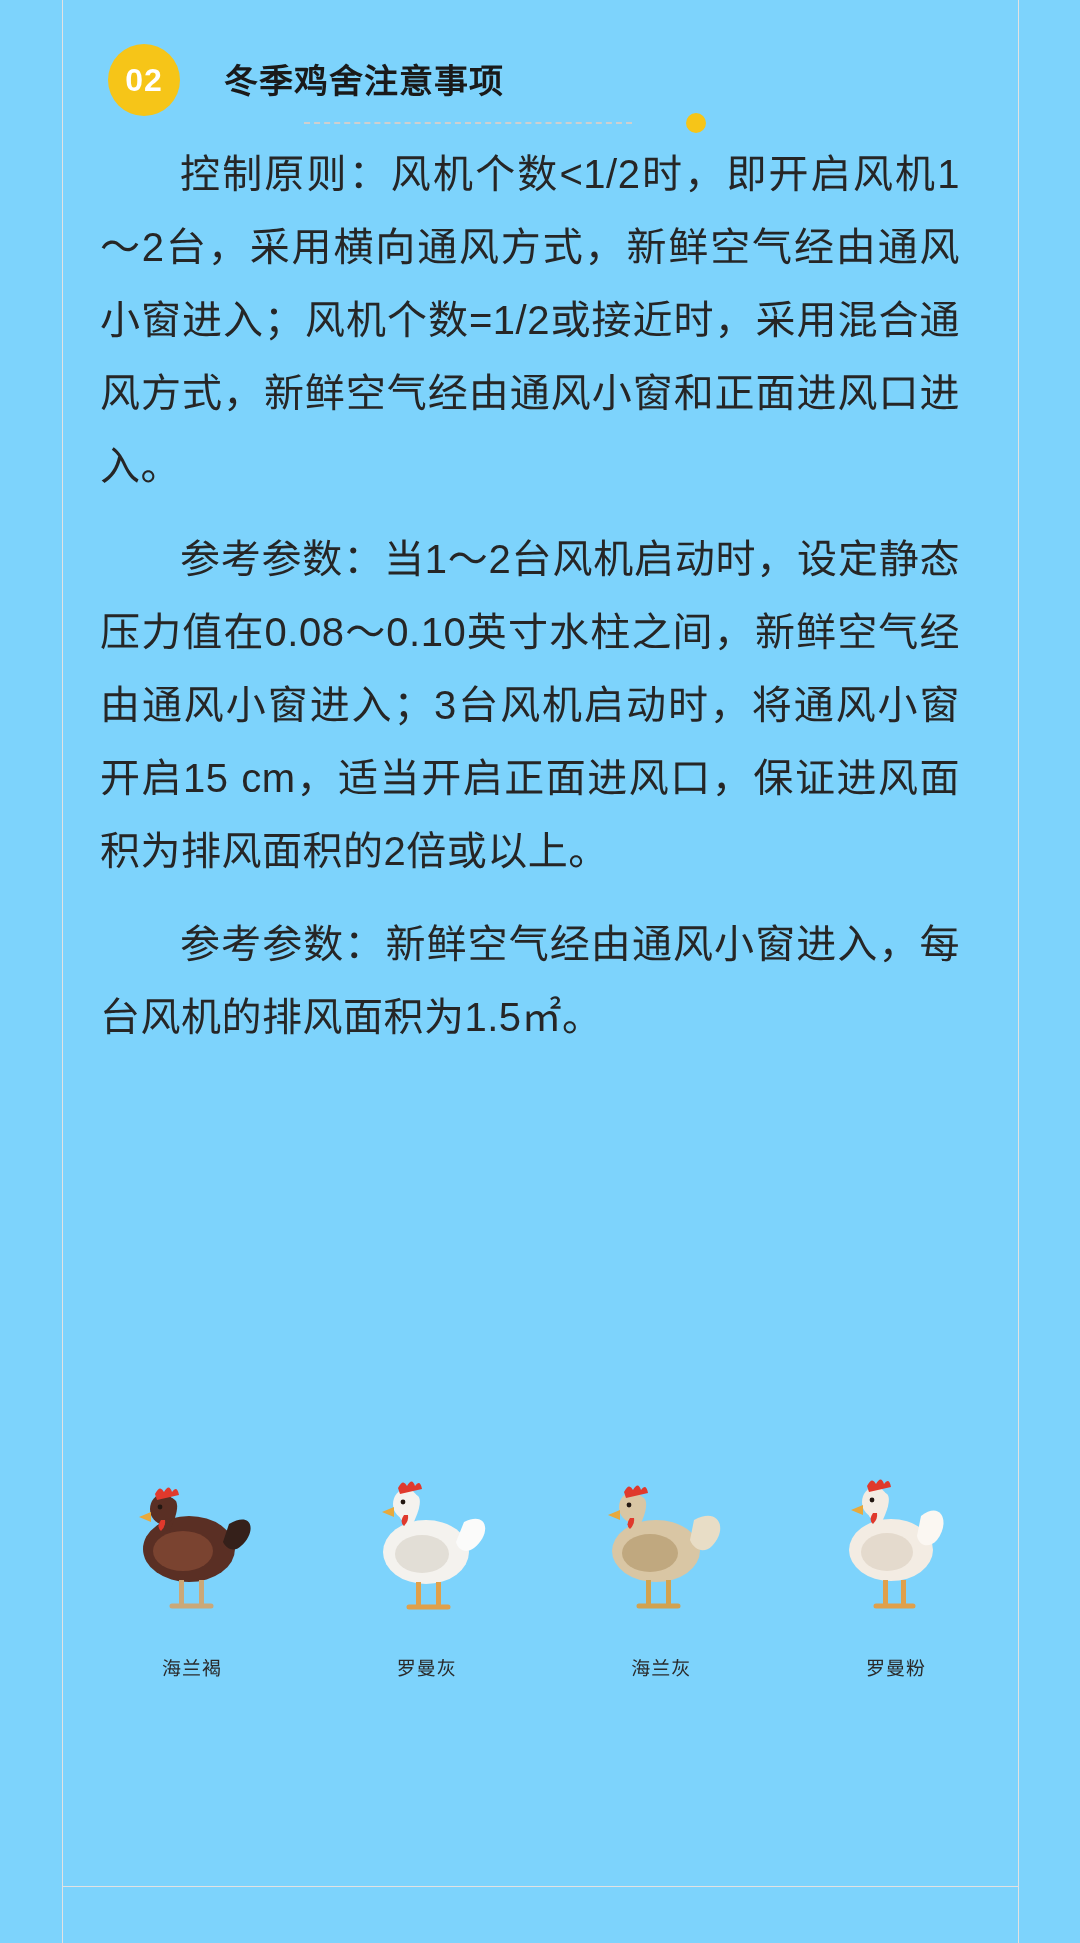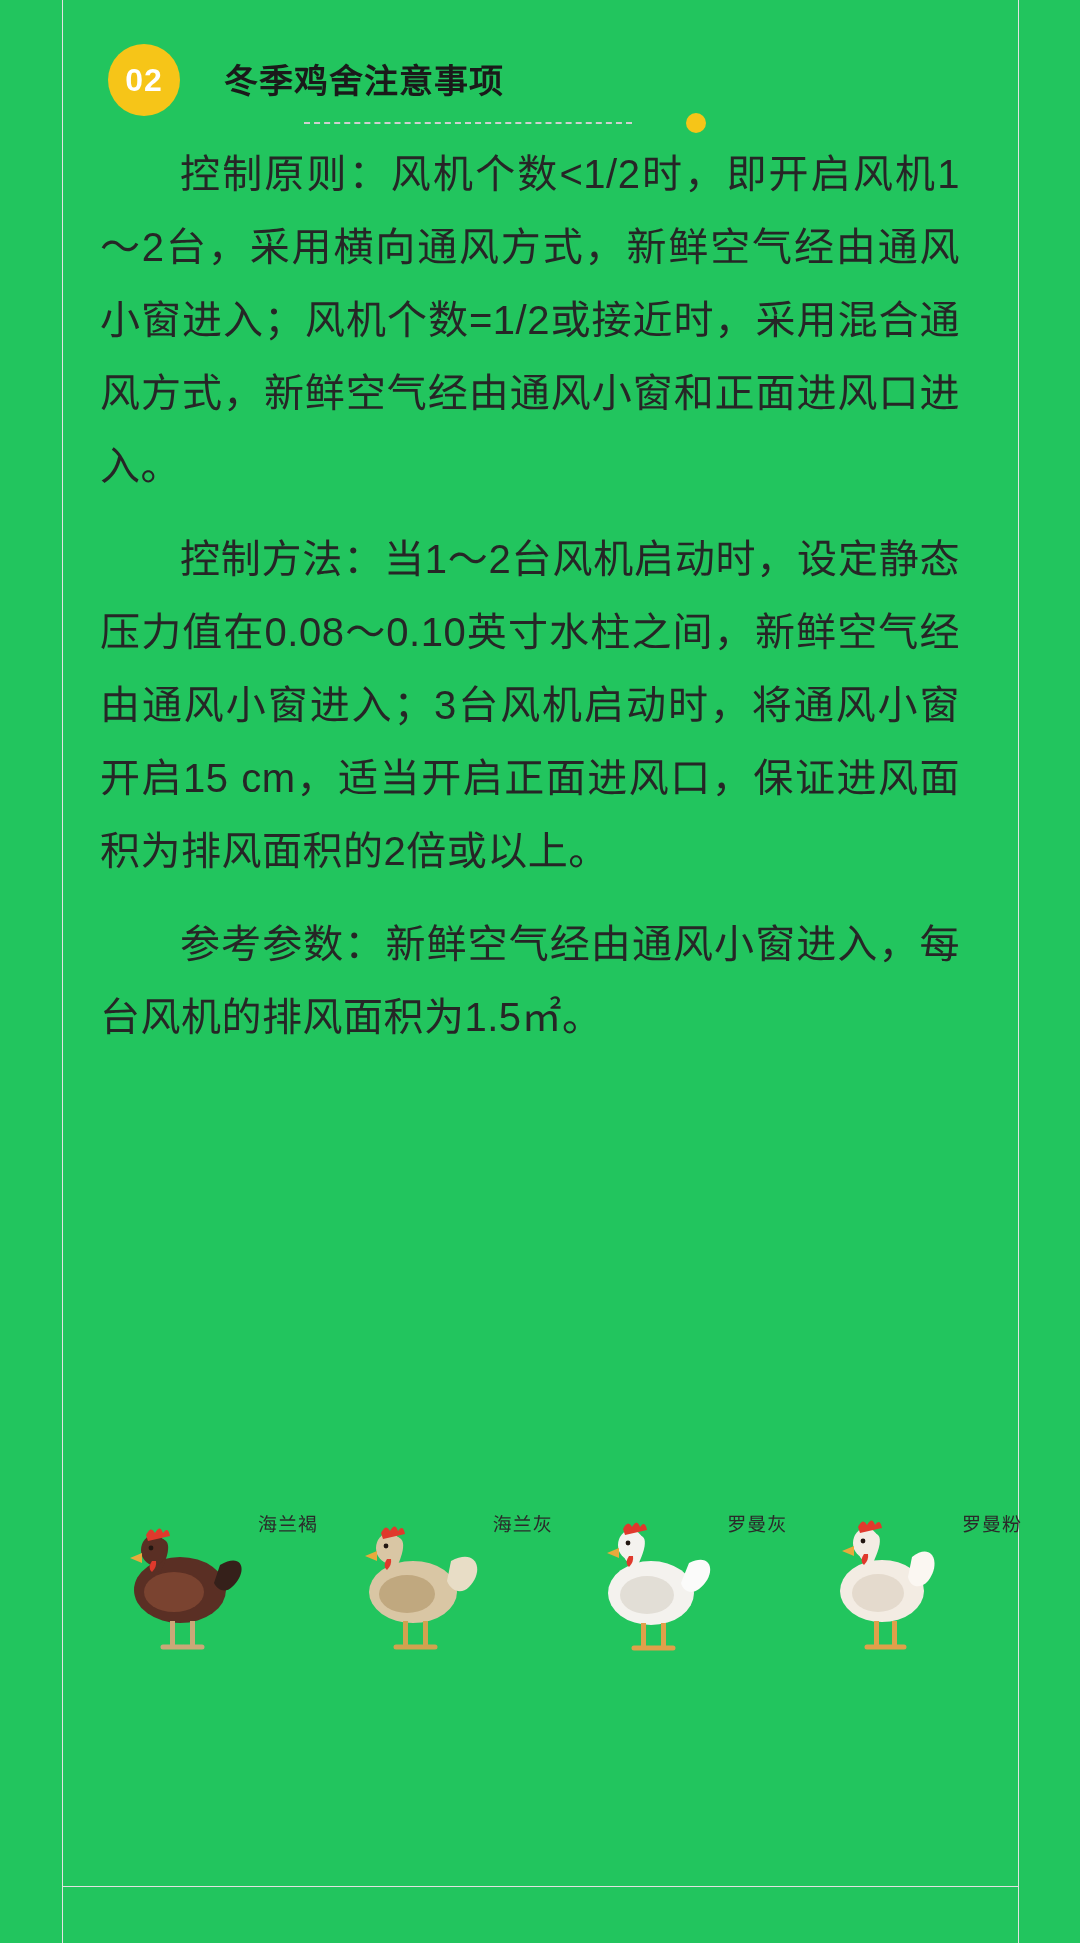--- a/index.html
+++ b/index.html
@@ -13,21 +13,21 @@
     font-family: "Liberation Sans", "DejaVu Sans", sans-serif;
     color: #1d1d1d;
     position: relative;
     overflow: hidden;
   }
   .page {
     position: absolute;
     left: 0; top: 0;
     width: 1080px;
     height: 1943px;
-    background: #22c55e;
+    background: #7dd3fc;
     box-sizing: border-box;
   }
   
   .frame-left {
     position: absolute;
     left: 62px; top: 0;
     width: 1px; height: 1943px;
     background: #e2e2e2;
   }
   .frame-right {
@@ -119,21 +119,22 @@
     top: 1430px;
     width: 872px;
     height: 250px;
     display: flex;
     justify-content: space-between;
     align-items: flex-end;
   }
   .bird {
     width: 168px;
     display: flex;
-    flex-direction: row;
+    flex-direction: column;
+    align-items: center;
   }
   .bird-art {
     width: 150px;
     height: 185px;
     position: relative;
   }
   .bird-caption {
     margin-top: 14px;
     font-size: 19px;
     color: #2a2a2a;
@@ -154,21 +155,21 @@
 
   <div class="header">
     <div class="badge">02</div>
     <div class="header-title">冬季鸡舍注意事项</div>
     <div class="header-rule"></div>
     <div class="header-dot"></div>
   </div>
 
   <div class="content">
     <p class="para">控制原则：风机个数&lt;1/2时，即开启风机1～2台，采用横向通风方式，新鲜空气经由通风小窗进入；风机个数=1/2或接近时，采用混合通风方式，新鲜空气经由通风小窗和正面进风口进入。</p>
-    <p class="para">控制方法：当1～2台风机启动时，设定静态压力值在0.08～0.10英寸水柱之间，新鲜空气经由通风小窗进入；3台风机启动时，将通风小窗开启15 cm，适当开启正面进风口，保证进风面积为排风面积的2倍或以上。</p>
+    <p class="para">参考参数：当1～2台风机启动时，设定静态压力值在0.08～0.10英寸水柱之间，新鲜空气经由通风小窗进入；3台风机启动时，将通风小窗开启15 cm，适当开启正面进风口，保证进风面积为排风面积的2倍或以上。</p>
     <p class="para">参考参数：新鲜空气经由通风小窗进入，每台风机的排风面积为1.5㎡。</p>
   </div>
 
   <div class="gallery">
 
     <div class="bird">
       <div class="bird-art">
         <svg class="hen-svg" viewBox="0 0 150 185" xmlns="http://www.w3.org/2000/svg" aria-hidden="true">
           <ellipse cx="72" cy="95" rx="46" ry="33" fill="#5a2f24"></ellipse>
           <ellipse cx="66" cy="97" rx="30" ry="20" fill="#7a4330"></ellipse>
@@ -183,57 +184,57 @@
           <rect x="82" y="126" width="5" height="26" fill="#caa878"></rect>
           <path d="M55 152 h20 M76 152 h18" stroke="#caa878" stroke-width="5" stroke-linecap="round"></path>
         </svg>
       </div>
       <div class="bird-caption">海兰褐</div>
     </div>
 
     <div class="bird">
       <div class="bird-art">
         <svg class="hen-svg" viewBox="0 0 150 185" xmlns="http://www.w3.org/2000/svg" aria-hidden="true">
+          <ellipse cx="74" cy="98" rx="43" ry="32" fill="#f4f2ee"></ellipse>
+          <ellipse cx="70" cy="100" rx="27" ry="19" fill="#e2ded6"></ellipse>
+          <path d="M112 68 C136 56 140 80 122 94 C114 100 106 96 104 88 Z" fill="#fbfbfa"></path>
+          <path d="M48 64 C42 46 58 34 66 42 C72 48 62 68 58 76 Z" fill="#f4f2ee"></path>
+          <ellipse cx="54" cy="50" rx="13" ry="15" fill="#f4f2ee"></ellipse>
+          <path d="M46 34 q5 -10 9 -2 q5 -9 8 0 q5 -7 7 3 l-22 5 z" fill="#e0392c"></path>
+          <path d="M42 53 l-12 5 l12 5 z" fill="#e8a93c"></path>
+          <circle cx="51" cy="48" r="2.4" fill="#221711"></circle>
+          <path d="M52 61 q-5 7 0 11 q5 -5 4 -11 z" fill="#e0392c"></path>
+          <rect x="64" y="128" width="5" height="25" fill="#e0a04a"></rect>
+          <rect x="84" y="128" width="5" height="25" fill="#e0a04a"></rect>
+          <path d="M57 153 h20 M78 153 h18" stroke="#e0a04a" stroke-width="5" stroke-linecap="round"></path>
+        </svg>
+      </div>
+      <div class="bird-caption">罗曼灰</div>
+    </div>
+
+    <div class="bird">
+      <div class="bird-art">
+        <svg class="hen-svg" viewBox="0 0 150 185" xmlns="http://www.w3.org/2000/svg" aria-hidden="true">
           <ellipse cx="70" cy="97" rx="44" ry="31" fill="#d9c6a4"></ellipse>
           <ellipse cx="64" cy="99" rx="28" ry="19" fill="#c0a87f"></ellipse>
           <path d="M108 66 C134 52 142 76 126 92 C118 100 108 96 104 86 Z" fill="#e8ddc6"></path>
           <path d="M40 66 C34 48 50 36 58 44 C64 50 56 68 52 76 Z" fill="#d9c6a4"></path>
           <ellipse cx="46" cy="53" rx="13" ry="15" fill="#d9c6a4"></ellipse>
           <path d="M38 38 q5 -10 9 -2 q5 -9 8 0 q5 -7 7 3 l-22 5 z" fill="#e0392c"></path>
           <path d="M34 56 l-12 5 l12 5 z" fill="#e8a93c"></path>
           <circle cx="43" cy="51" r="2.4" fill="#221711"></circle>
           <path d="M44 64 q-5 7 0 11 q5 -5 4 -11 z" fill="#e0392c"></path>
           <rect x="60" y="126" width="5" height="26" fill="#d2a24f"></rect>
           <rect x="80" y="126" width="5" height="26" fill="#d2a24f"></rect>
           <path d="M53 152 h20 M74 152 h18" stroke="#d2a24f" stroke-width="5" stroke-linecap="round"></path>
         </svg>
       </div>
       <div class="bird-caption">海兰灰</div>
     </div>
 
-    <div class="bird">
-      <div class="bird-art">
-        <svg class="hen-svg" viewBox="0 0 150 185" xmlns="http://www.w3.org/2000/svg" aria-hidden="true">
-          <ellipse cx="74" cy="98" rx="43" ry="32" fill="#f4f2ee"></ellipse>
-          <ellipse cx="70" cy="100" rx="27" ry="19" fill="#e2ded6"></ellipse>
-          <path d="M112 68 C136 56 140 80 122 94 C114 100 106 96 104 88 Z" fill="#fbfbfa"></path>
-          <path d="M48 64 C42 46 58 34 66 42 C72 48 62 68 58 76 Z" fill="#f4f2ee"></path>
-          <ellipse cx="54" cy="50" rx="13" ry="15" fill="#f4f2ee"></ellipse>
-          <path d="M46 34 q5 -10 9 -2 q5 -9 8 0 q5 -7 7 3 l-22 5 z" fill="#e0392c"></path>
-          <path d="M42 53 l-12 5 l12 5 z" fill="#e8a93c"></path>
-          <circle cx="51" cy="48" r="2.4" fill="#221711"></circle>
-          <path d="M52 61 q-5 7 0 11 q5 -5 4 -11 z" fill="#e0392c"></path>
-          <rect x="64" y="128" width="5" height="25" fill="#e0a04a"></rect>
-          <rect x="84" y="128" width="5" height="25" fill="#e0a04a"></rect>
-          <path d="M57 153 h20 M78 153 h18" stroke="#e0a04a" stroke-width="5" stroke-linecap="round"></path>
-        </svg>
-      </div>
-      <div class="bird-caption">罗曼灰</div>
-    </div>
-
 
     <div class="bird">
       <div class="bird-art">
         <svg class="hen-svg" viewBox="0 0 150 185" xmlns="http://www.w3.org/2000/svg" aria-hidden="true">
           <ellipse cx="70" cy="96" rx="42" ry="31" fill="#f3ece3"></ellipse>
           <ellipse cx="66" cy="98" rx="26" ry="19" fill="#e4dacd"></ellipse>
           <path d="M100 62 C120 46 130 68 116 86 C108 95 98 92 96 82 Z" fill="#fbf7f2"></path>
           <path d="M48 62 C42 44 58 32 66 40 C72 46 62 66 58 74 Z" fill="#f3ece3"></path>
           <ellipse cx="54" cy="48" rx="13" ry="15" fill="#f3ece3"></ellipse>
           <path d="M46 32 q5 -10 9 -2 q5 -9 8 0 q5 -7 7 3 l-22 5 z" fill="#e0392c"></path>

